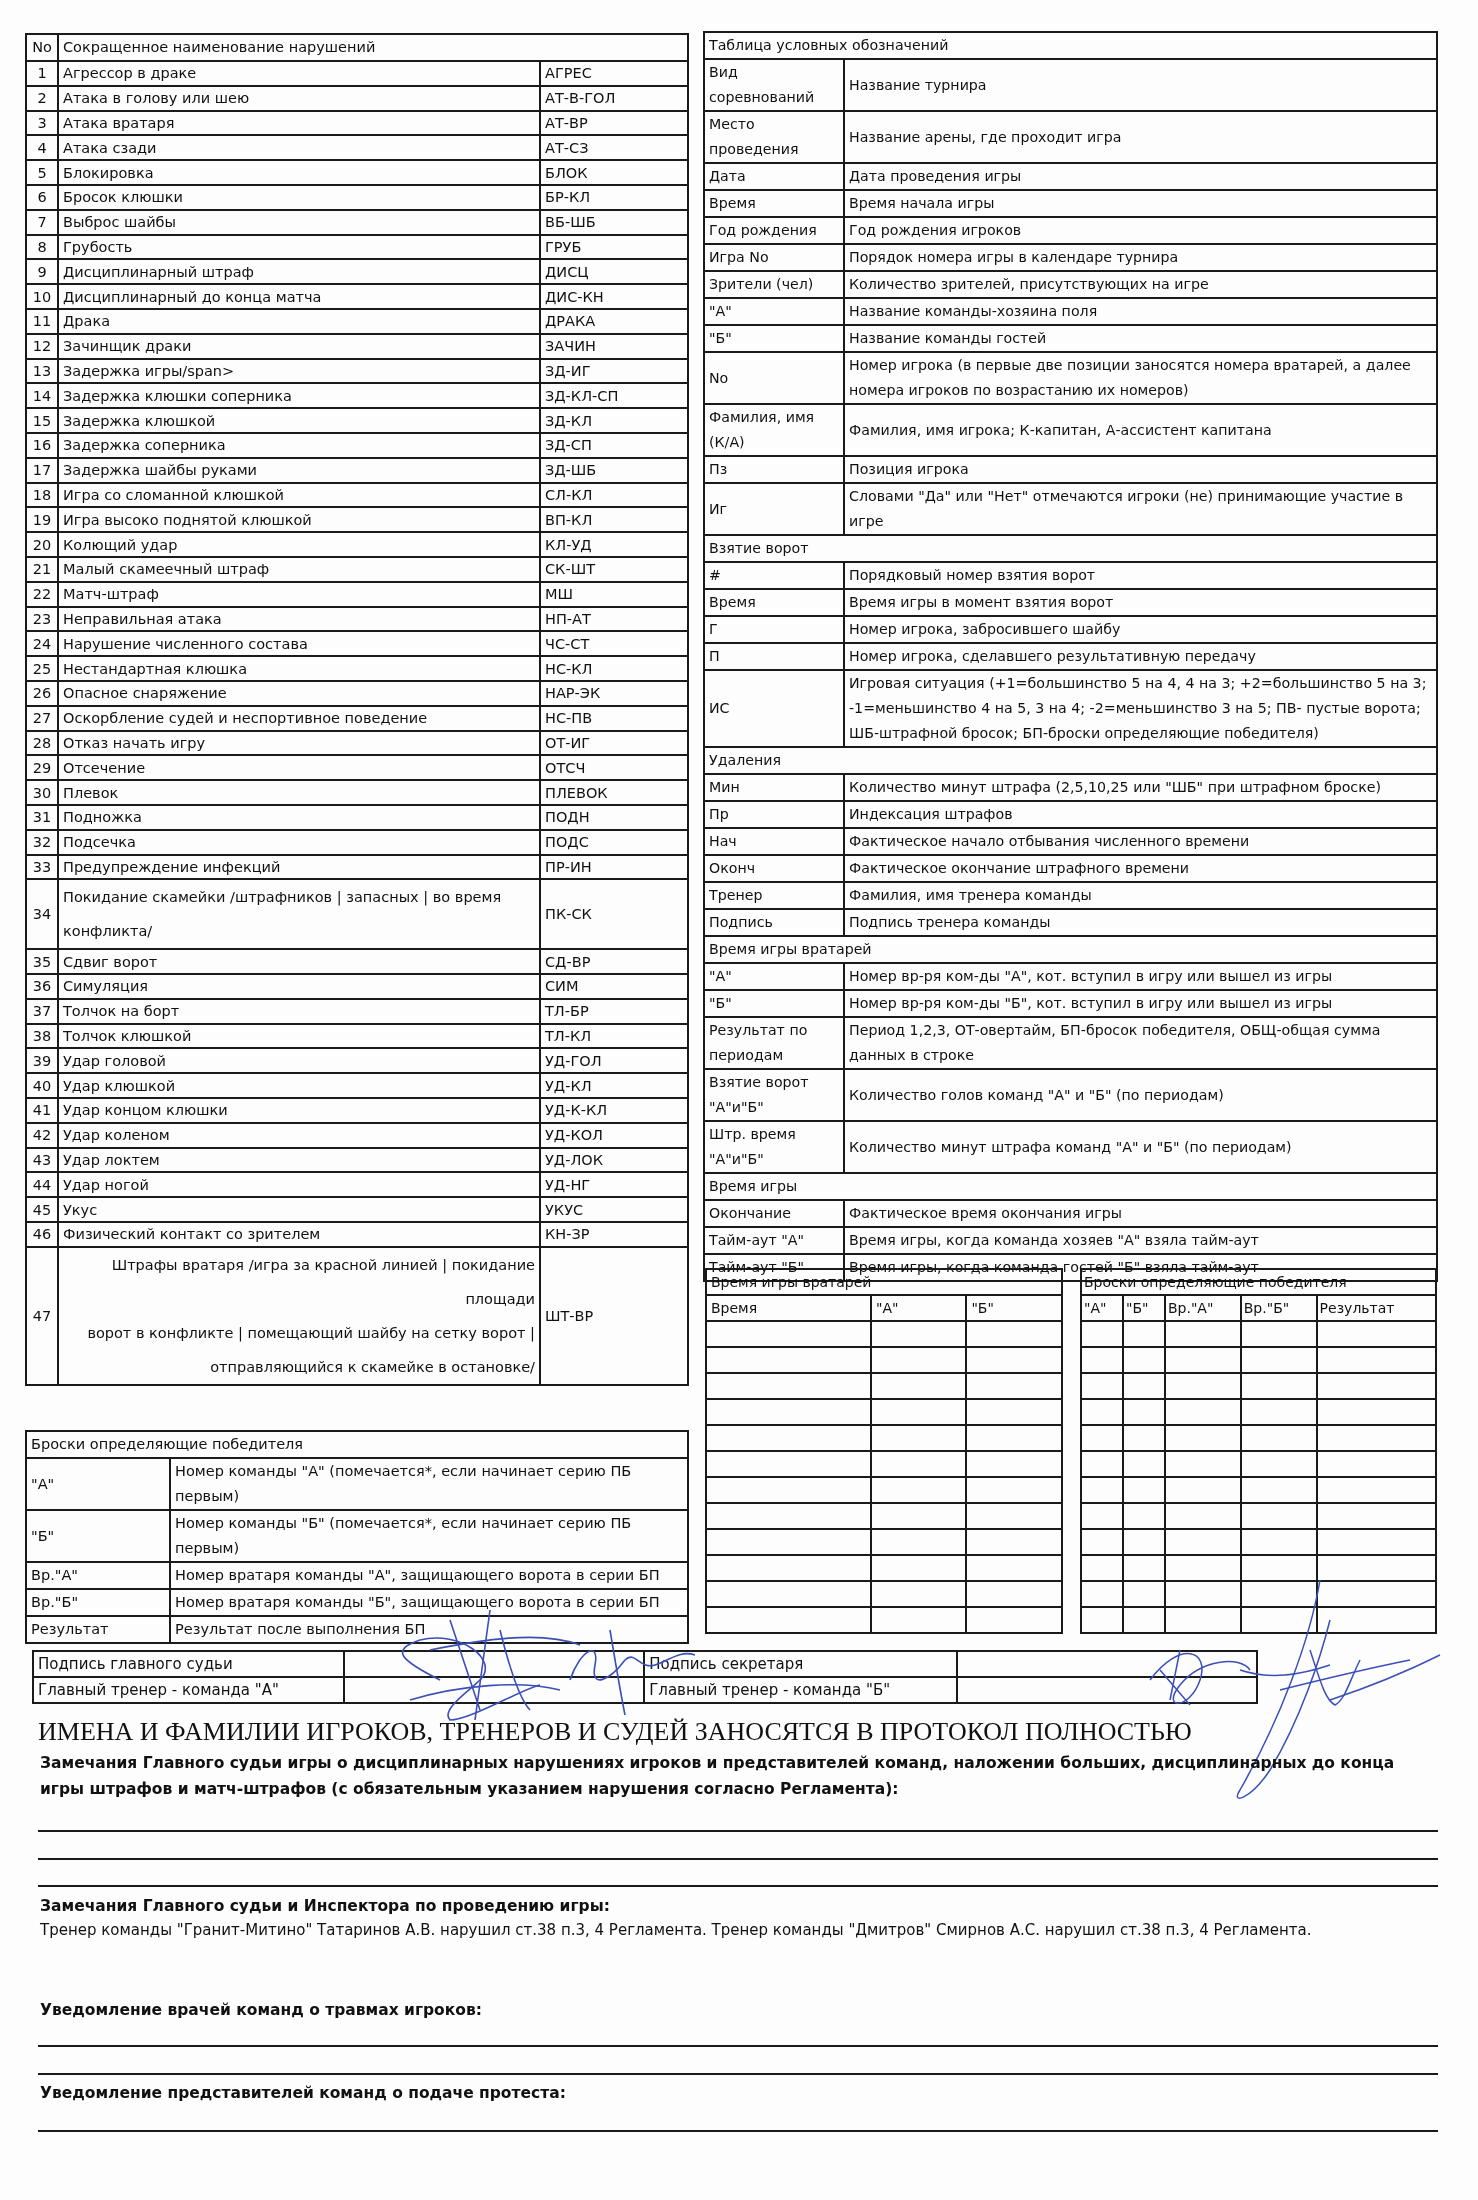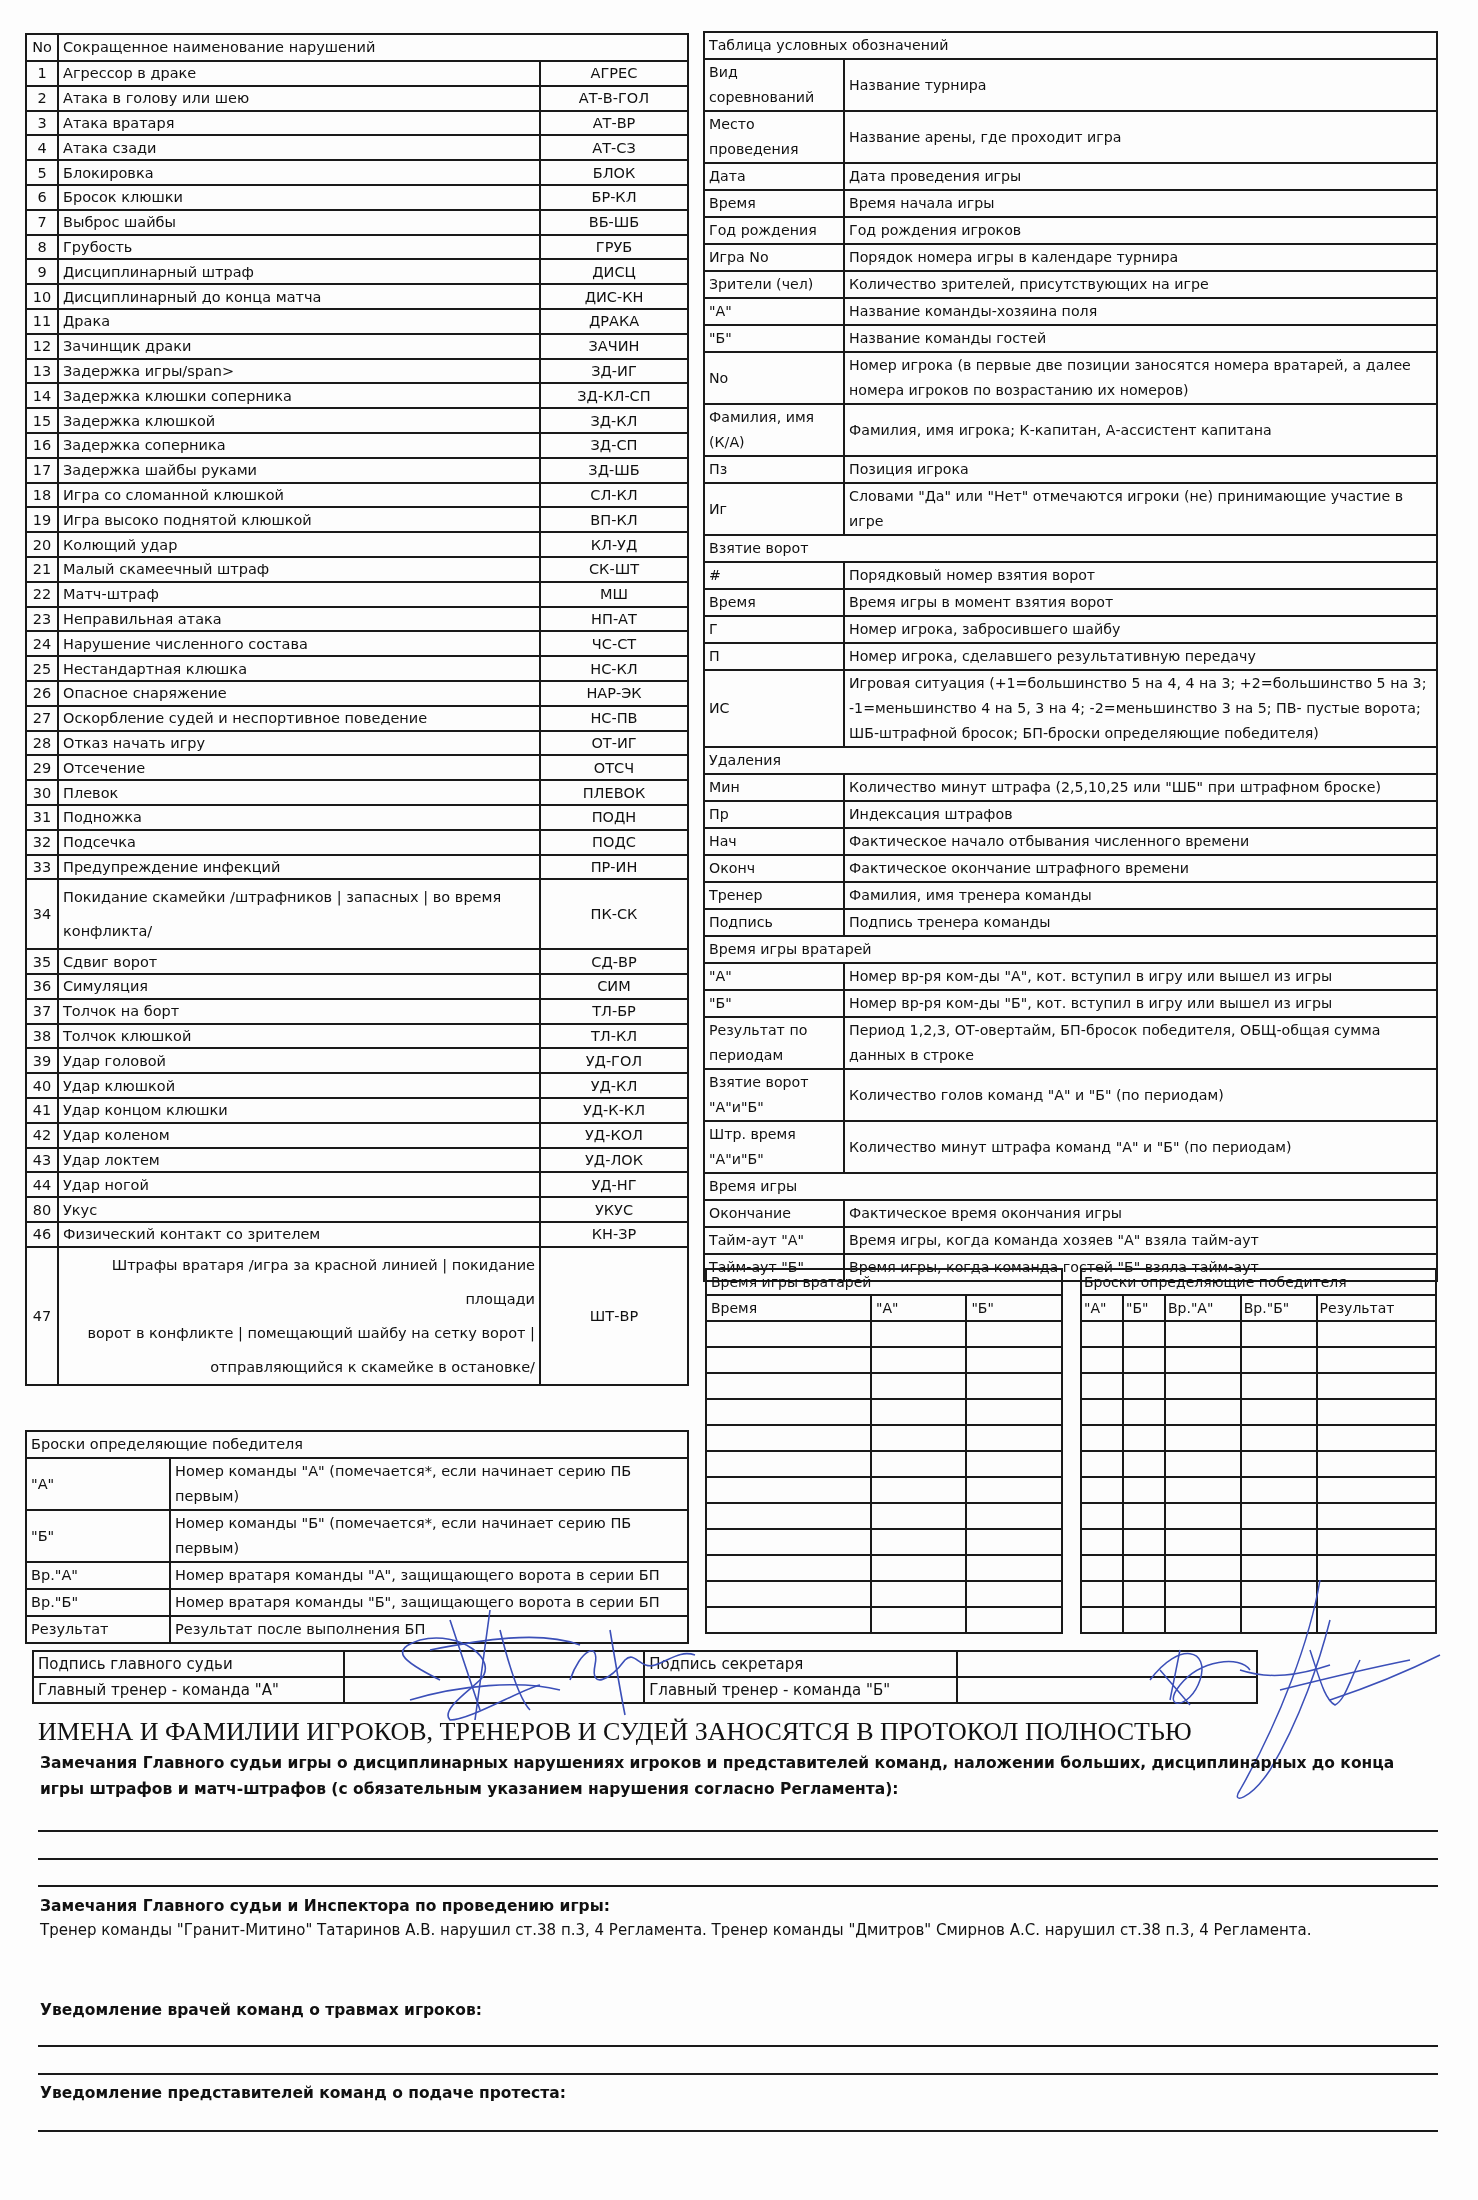--- a/index.html
+++ b/index.html
@@ -6,21 +6,21 @@
   body{width:1478px;height:2200px;background:#fdfdfd;position:relative;overflow:hidden;
        font-family:"DejaVu Sans","Liberation Sans",sans-serif;color:#111;}
   table{border-collapse:collapse;position:absolute;font-size:14.5px;}
   td,th{border:2px solid #1a1a1a;padding:0 4px;font-weight:normal;text-align:left;vertical-align:middle;line-height:25px;}
   th{text-align:left;}
   .c{text-align:center;}
   
   #violations{left:25px;top:33px;width:664px;}
   #violations td{height:22.8px;line-height:22px;}
   #violations td.num{width:26px;text-align:center;padding:0 2px;}
-  #violations td.code{width:138px;text-align:center;}
+  #violations td.code{width:138px;text-align:left;}
   #violations td.tall{line-height:34px;}
   
   #legend{left:703px;top:31px;width:735px;font-size:14.2px;}
   #legend td{line-height:25px;height:23px;}
   #legend td.k{width:130px;}
   #legend td.sec{border-right:2px solid #1a1a1a;}
   
   #so-legend{left:25px;top:1430px;width:664px;font-size:14.5px;}
   #so-legend td.k{width:134px;}
   #so-legend td{line-height:25px;height:24px;}
@@ -267,21 +267,21 @@
         <td class="num">43</td>
         <td class="">Удар локтем</td>
         <td class="code">УД-ЛОК</td>
       </tr>
       <tr>
         <td class="num">44</td>
         <td class="">Удар ногой</td>
         <td class="code">УД-НГ</td>
       </tr>
       <tr>
-        <td class="num">80</td>
+        <td class="num">45</td>
         <td class="">Укус</td>
         <td class="code">УКУС</td>
       </tr>
       <tr>
         <td class="num">46</td>
         <td class="">Физический контакт со зрителем</td>
         <td class="code">КН-ЗР</td>
       </tr>
       <tr>
         <td class="num">47</td>

